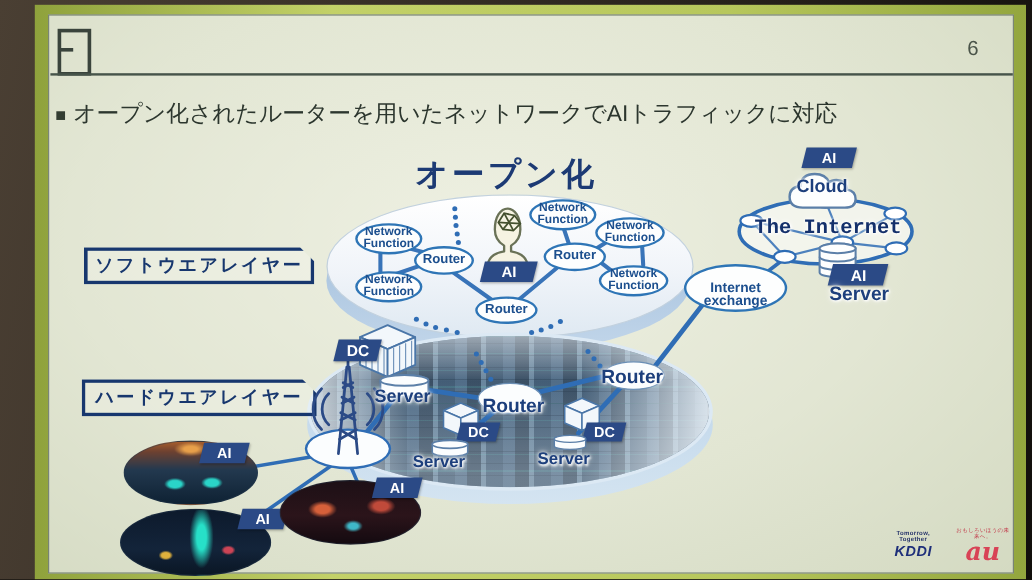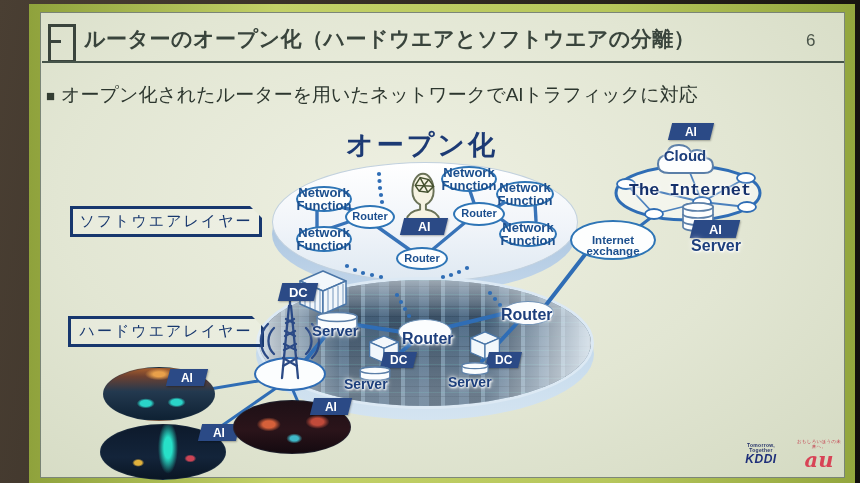--- a/index.html
+++ b/index.html
@@ -14,39 +14,39 @@
          border:1px solid rgba(70,84,74,.65);}
   .title-icon{left:48px;top:24px;width:22px;height:33px;border:3px solid #3a443c;}
   .title-icon::after{content:"";position:absolute;left:-1px;top:13px;width:11px;height:3px;background:#3a443c;}
   .page-title{left:84px;top:25px;width:720px;font-size:21px;font-weight:bold;color:#39443c;letter-spacing:.5px;}
   .page-num{left:806px;top:31px;font-size:17px;color:#4a5449;}
   .title-rule{left:42px;top:61px;width:802px;height:2px;background:#46544a;}
   .subtitle{left:46px;top:82px;width:780px;font-size:19px;font-weight:normal;color:#2c362e;}
   .subtitle .bullet{color:#333d32;margin-right:6px;font-size:15px;}
   .heading{left:346px;top:127px;width:152px;text-align:right;font-size:27px;font-weight:bold;
            color:#1c3a74;letter-spacing:3px;}
-  .layer-label{border:3px solid #17376e;color:#17376e;font-weight:normal;font-size:15px;letter-spacing:2px;
+  .layer-label{border:3px solid #17376e;color:#17376e;font-weight:bold;font-size:15px;letter-spacing:2px;
            display:flex;align-items:center;justify-content:center;background:rgba(255,255,255,.22);
            clip-path:polygon(0 0,calc(100% - 12px) 0,100% 12px,100% 100%,0 100%);text-align:right;}
   .disk-rim{border-radius:50%;}
   .sw-rim{left:272px;top:175px;width:304px;height:118px;background:linear-gradient(180deg,#9dbbd9,#c2d6ea);}
   .sw-disk{left:272px;top:162px;width:304px;height:118px;border-radius:50%;
            background:linear-gradient(180deg,#ffffff,#f0f4f9 55%,#dfe9f2);border:1px solid #c2d1de;}
   .hw-rim{left:256px;top:288px;width:338px;height:132px;background:linear-gradient(180deg,#b9d2e8,#d4e4f1);}
   .hw-disk{left:256px;top:277px;width:338px;height:132px;border-radius:50%;overflow:hidden;
            border:3px solid #dce9f4;box-sizing:border-box;
            background:repeating-linear-gradient(90deg,#43617e 0 10px,#2a4158 10px 22px,#5d7c96 22px 26px,#34506b 26px 40px);}
   .hw-disk .rows{position:absolute;inset:0;
            background:repeating-linear-gradient(0deg,transparent 0 9px,rgba(15,35,55,.3) 9px 10px),
                       repeating-linear-gradient(0deg,transparent 0 13px,rgba(80,220,200,.14) 13px 14px);}
   .hw-disk .wash{position:absolute;inset:0;
            background:linear-gradient(90deg,rgba(245,250,253,.8),rgba(245,250,253,.08) 25%,rgba(245,250,253,.08) 68%,rgba(240,247,252,.85)),
                       linear-gradient(180deg,rgba(255,255,255,.5),rgba(255,255,255,0) 30%,rgba(255,255,255,.25) 92%);}
   .oval-node{background:#fdfefe;border:2px solid #2e75b6;border-radius:50%;color:#1c4f8e;font-weight:bold;
-           display:flex;align-items:center;justify-content:center;text-align:center;line-height:1.02;font-size:13px;}
+           display:flex;align-items:center;justify-content:center;text-align:center;line-height:1.02;font-size:10px;}
   .oval-node.router{font-size:11px;}
   .white-oval{background:#fbfdfe;border:1.5px solid #6b8fb5;border-radius:50%;}
   .badge{background:#2b4a86;color:#fff;font-weight:bold;display:flex;align-items:center;justify-content:center;
            transform:skewX(-14deg);font-size:12px;box-shadow:1px 1px 2px rgba(0,0,0,.3);}
   .badge>span{transform:skewX(14deg);}
   .hw-text{color:#1d3f7c;font-weight:bold;font-size:15px;text-shadow:0 0 3px #fff,0 0 6px #fff,1px 1px 2px #fff;}
   .photo-ellipse{border-radius:50%;overflow:hidden;border:1px solid rgba(40,60,80,.4);}
   .pe1{background:radial-gradient(14px 6px at 50% 12%,#e8a04a 40%,rgba(200,110,40,0) 100%),
         radial-gradient(9px 5px at 38% 68%,#2ad4c8 60%,rgba(42,212,200,0)),
         radial-gradient(9px 5px at 66% 66%,#2ad4c8 60%,rgba(42,212,200,0)),
@@ -67,21 +67,20 @@
   svg{display:block;}
 </style>
 </head>
 <body>
 
 <div id="app">
   <div class="frame"></div>
   <div class="slide"></div>
 
   <div class="abs title-icon"></div>
-  <div class="abs page-title">ルーターのオープン化（ハードウエアとソフトウエアの分離）</div>
   <div class="abs page-num">6</div>
   <div class="abs title-rule"></div>
   <div class="abs subtitle"><span class="bullet">■</span><span>オープン化されたルーターを用いたネットワークでAIトラフィックに対応</span></div>
 
   <div class="abs disk-rim sw-rim"></div>
   <div class="abs sw-disk"></div>
   <div class="abs disk-rim hw-rim"></div>
   <div class="abs hw-disk">
       <div class="rows"></div>
       <div class="wash"></div>

